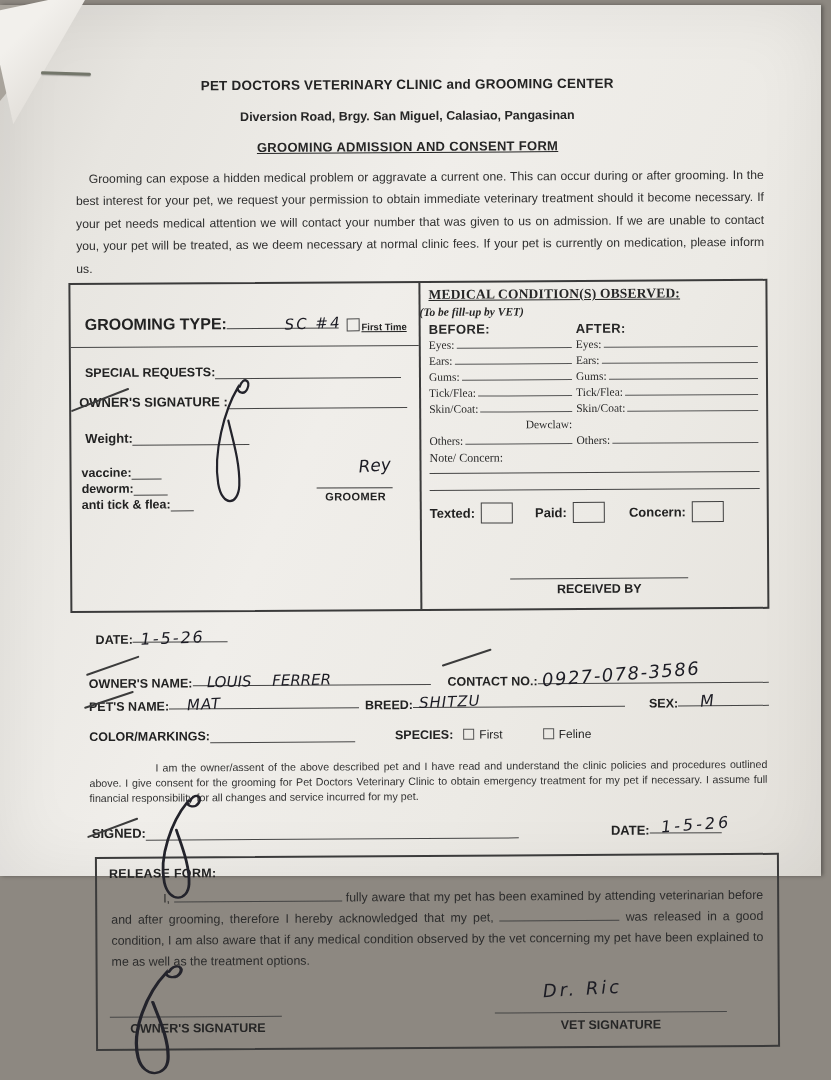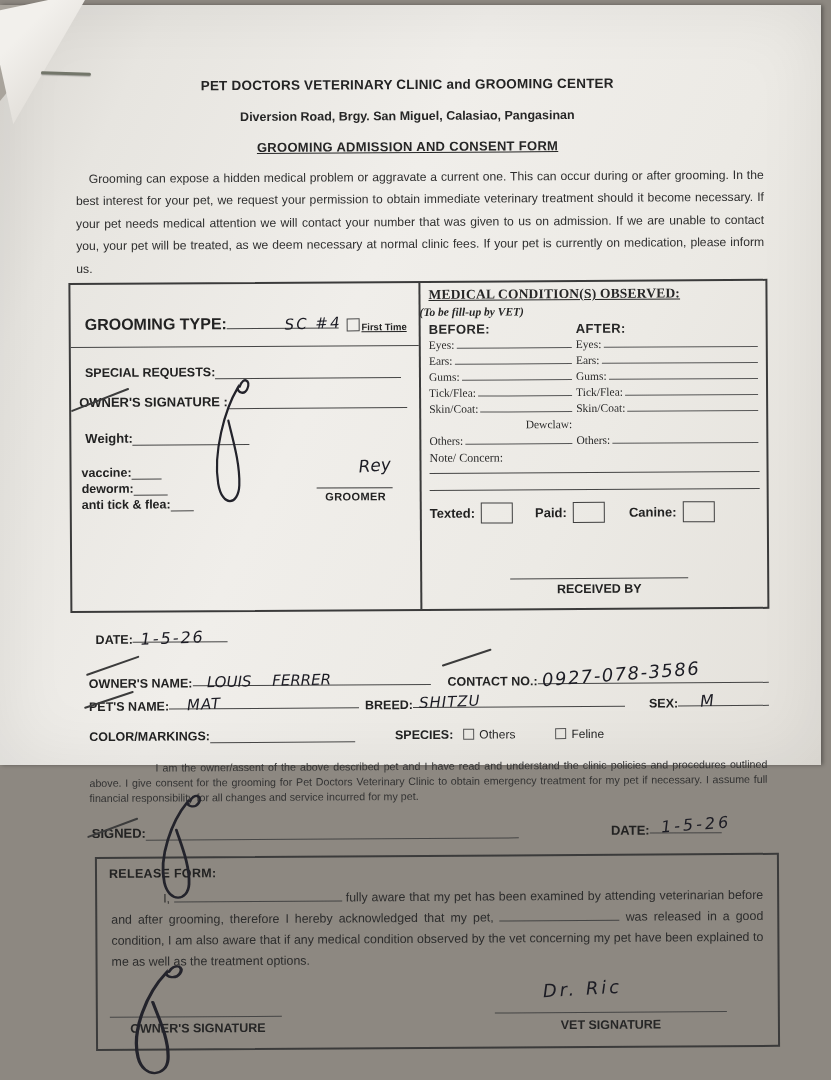--- a/index.html
+++ b/index.html
@@ -2,21 +2,21 @@
 <html><head>
 <meta charset="utf-8">
 <style>
   html,body{margin:0;padding:0;}
   body{
     width:831px;height:1080px;overflow:hidden;
     background:#8d8881;
     font-family:"Liberation Sans",sans-serif;
     color:#262626;
   }
-  .stage{position:relative;width:831px;height:765px;}
+  .stage{position:relative;width:831px;height:876px;}
   .paper{
     position:absolute;left:0;top:5px;right:10px;bottom:0;
     background:linear-gradient(115deg,#d9d6d1 0%,#e7e5e0 14%,#f0eeea 42%,#eceae5 68%,#e3e0da 100%);
     box-shadow:inset 0 0 70px rgba(0,0,0,0.07), 2px 0 4px rgba(0,0,0,0.35);
   }
   .under-corner{position:absolute;left:0;top:0;width:86px;height:96px;background:#a9a49c;
     clip-path:polygon(0 0,92% 0,0 100%);}
   .fold-flap{position:absolute;left:-14px;top:-14px;width:124px;height:136px;
     background:linear-gradient(135deg,#f2f0ec 30%,#d9d5cf 85%);
     clip-path:polygon(2% 16%,84% 0,22% 98%);
@@ -195,21 +195,21 @@
         <div class="abs serif mlbl" style="left:358px;top:168px;font-size:12px;">Note/ Concern:</div>
 
         <div class="fulline" style="left:358px;top:190px;width:330px;border-bottom-width:1.3px;"></div>
         <div class="fulline" style="left:358px;top:207px;width:330px;border-bottom-width:1.3px;"></div>
 
         <div class="abs frow" style="left:358px;top:220px;width:330px;align-items:center;">
           <span class="lbl" style="font-size:13px;">Texted:</span>
           <span class="paybox"></span>
           <span class="lbl" style="font-size:13px;margin-left:22px;">Paid:</span>
           <span class="paybox"></span>
-          <span class="lbl" style="font-size:13px;margin-left:24px;">Canine:</span>
+          <span class="lbl" style="font-size:13px;margin-left:24px;">Concern:</span>
           <span class="paybox"></span>
         </div>
 
         <div class="fulline" style="left:438px;top:296px;width:178px;border-bottom-width:1.4px;"></div>
         <div class="abs lbl" style="left:438px;top:300px;width:178px;text-align:center;font-size:12.5px;">RECEIVED BY</div>
       </div>
 
       <div class="abs frow" style="left:95px;top:621px;width:132px;">
         <span class="lbl">DATE:</span>
         <span class="field grow">
@@ -247,21 +247,21 @@
           <span class="ul" style="width:100%;"></span>
           <span class="hw val" style="left:22px;bottom:0;font-size:16px;transform:rotate(-4deg);">M</span>
         </span>
       </div>
 
       <div class="abs frow" style="left:88px;top:722px;width:540px;">
         <span class="lbl">COLOR/MARKINGS:</span>
         <span class="ul" style="width:145px;"></span>
         <span class="lbl" style="margin-left:40px;">SPECIES:</span>
         <span class="cbx cbx-sm" style="margin:0 5px 2px 10px;"></span>
-        <span style="font-size:12px;">Others</span>
+        <span style="font-size:12px;">First</span>
         <span class="cbx cbx-sm" style="margin:0 5px 2px 40px;"></span>
         <span style="font-size:12px;">Feline</span>
       </div>
 
       <p class="consent">I am the owner/assent of the above described pet and I have read and understand the clinic policies and procedures outlined above. I give consent for the grooming for Pet Doctors Veterinary Clinic to obtain emergency treatment for my pet if necessary. I assume full financial responsibility for all changes and service incurred for my pet.</p>
 
       <div class="abs frow" style="left:90px;top:815px;width:630px;">
         <span class="lbl" style="font-size:13px;">SIGNED:</span>
         <span class="ul" style="width:373px;"></span>
         <span class="lbl" style="font-size:13px;margin-left:92px;">DATE:</span>

